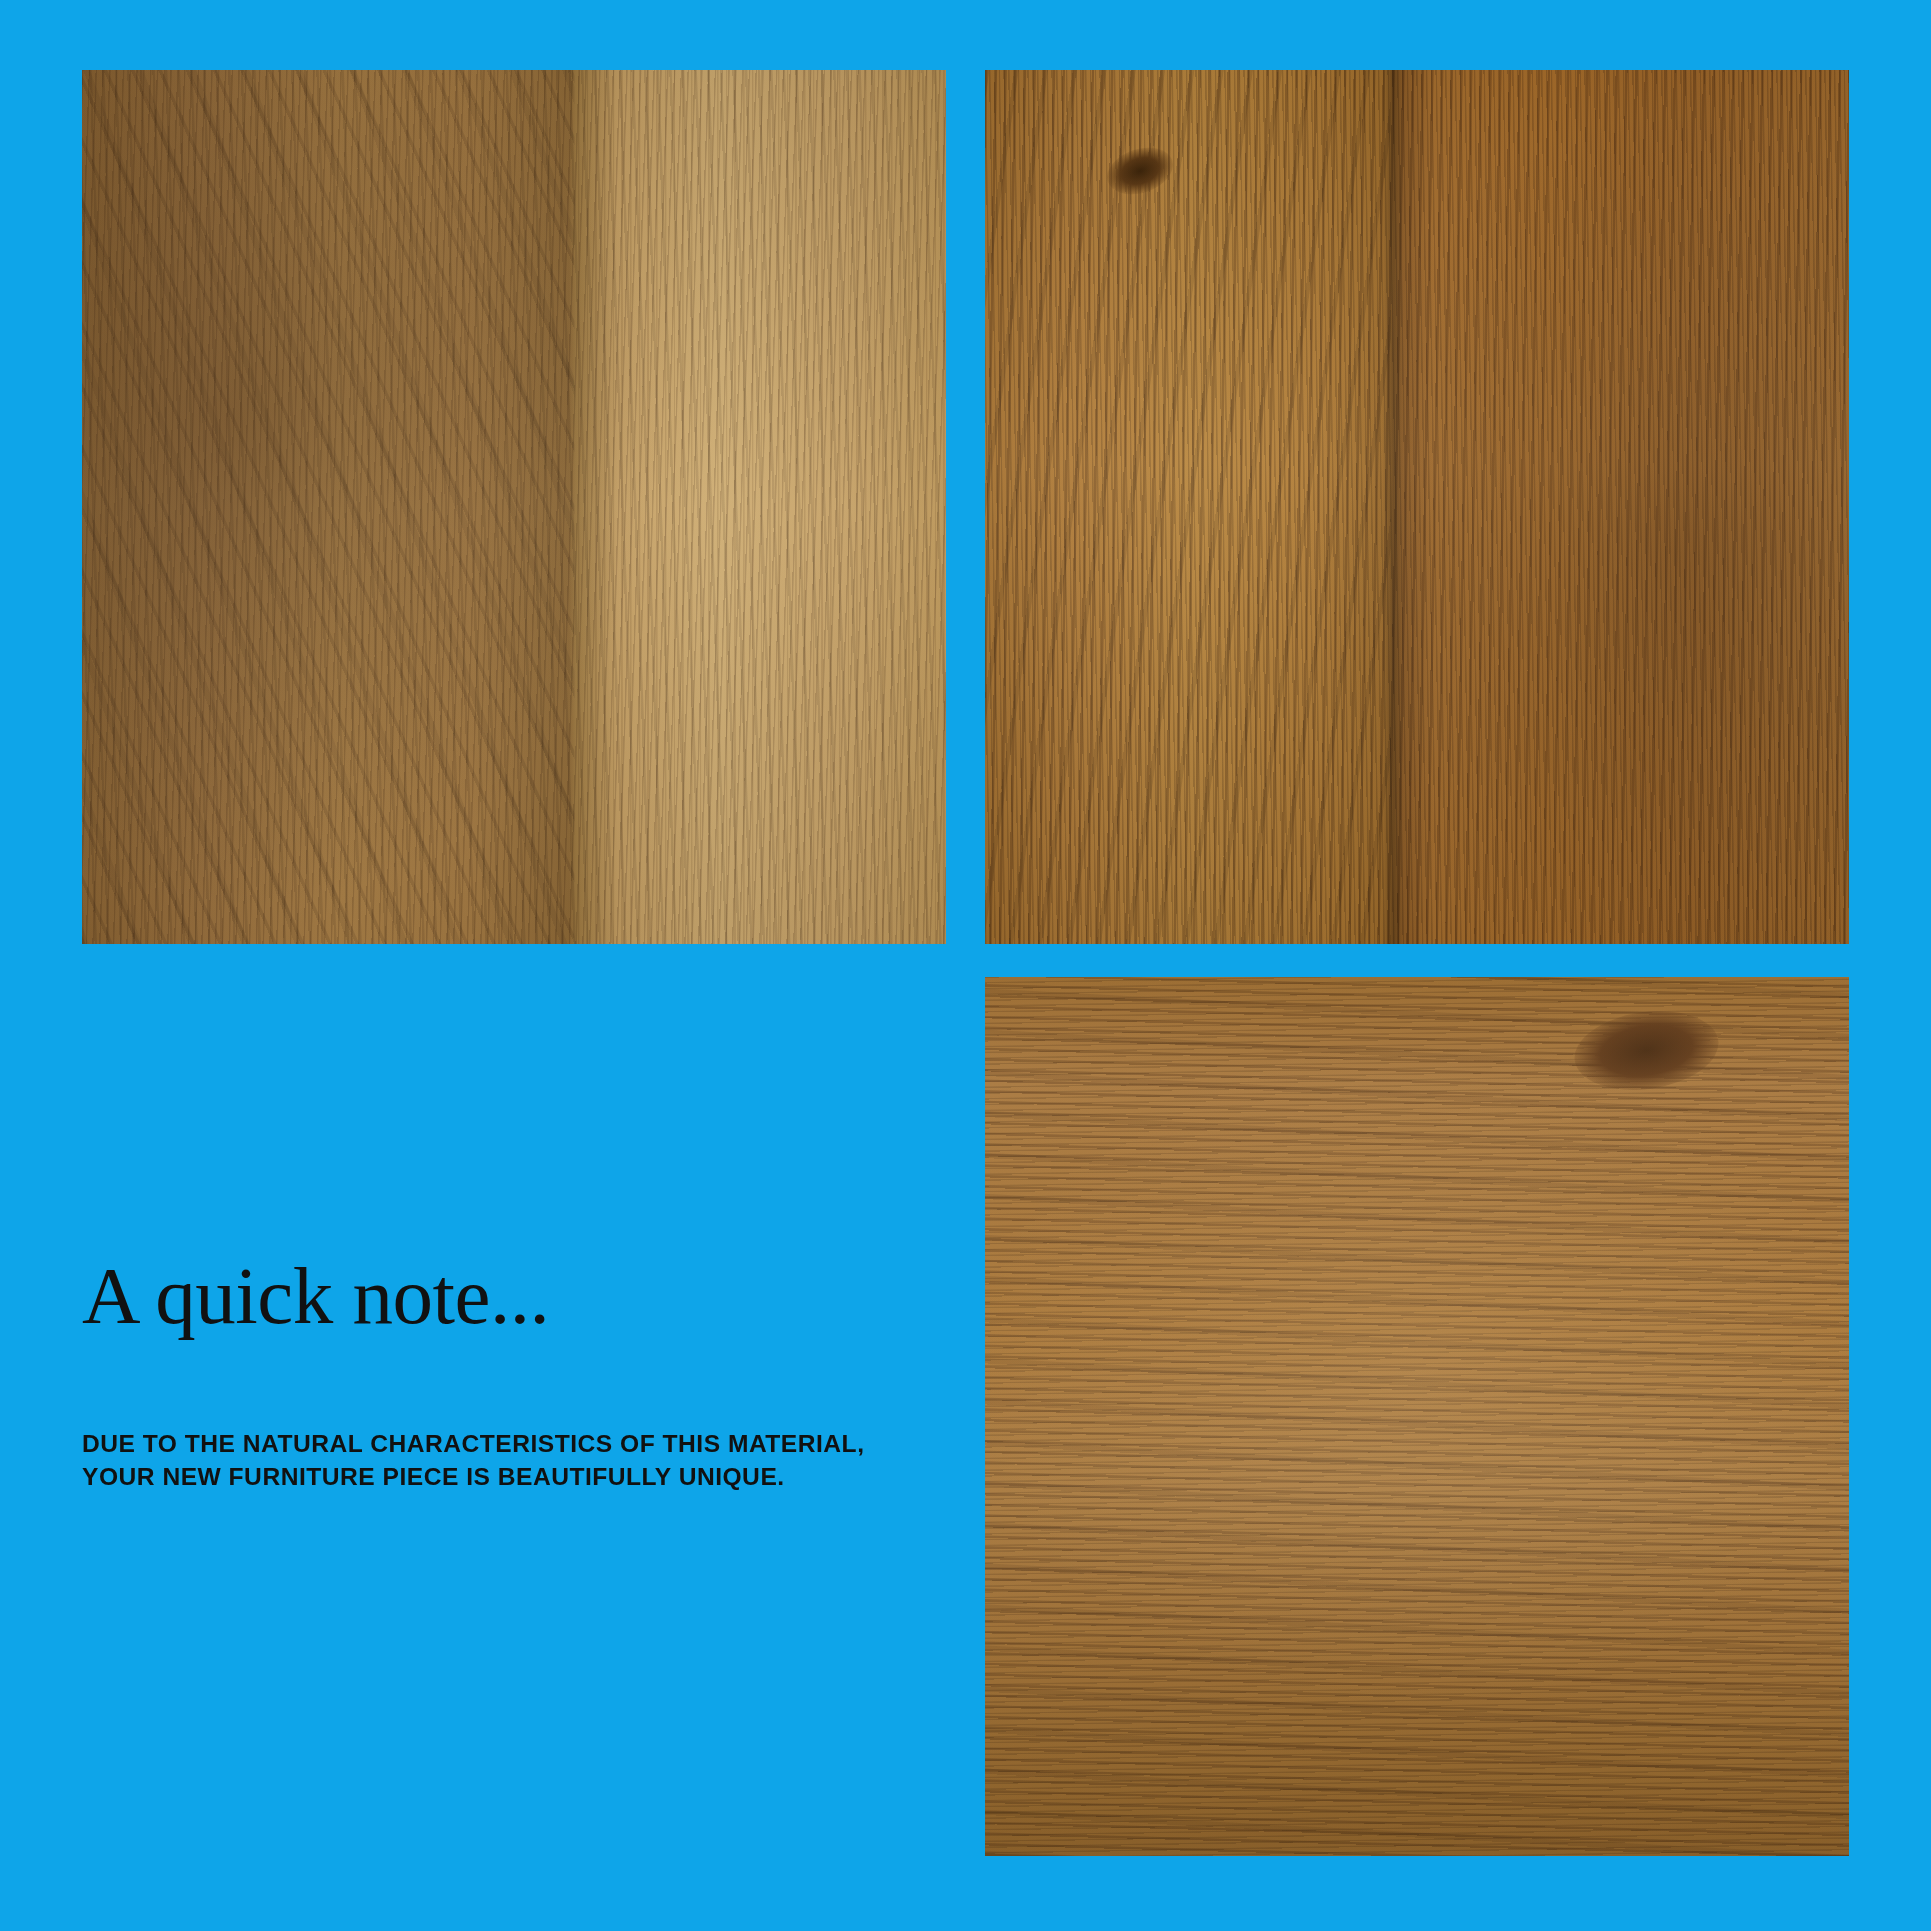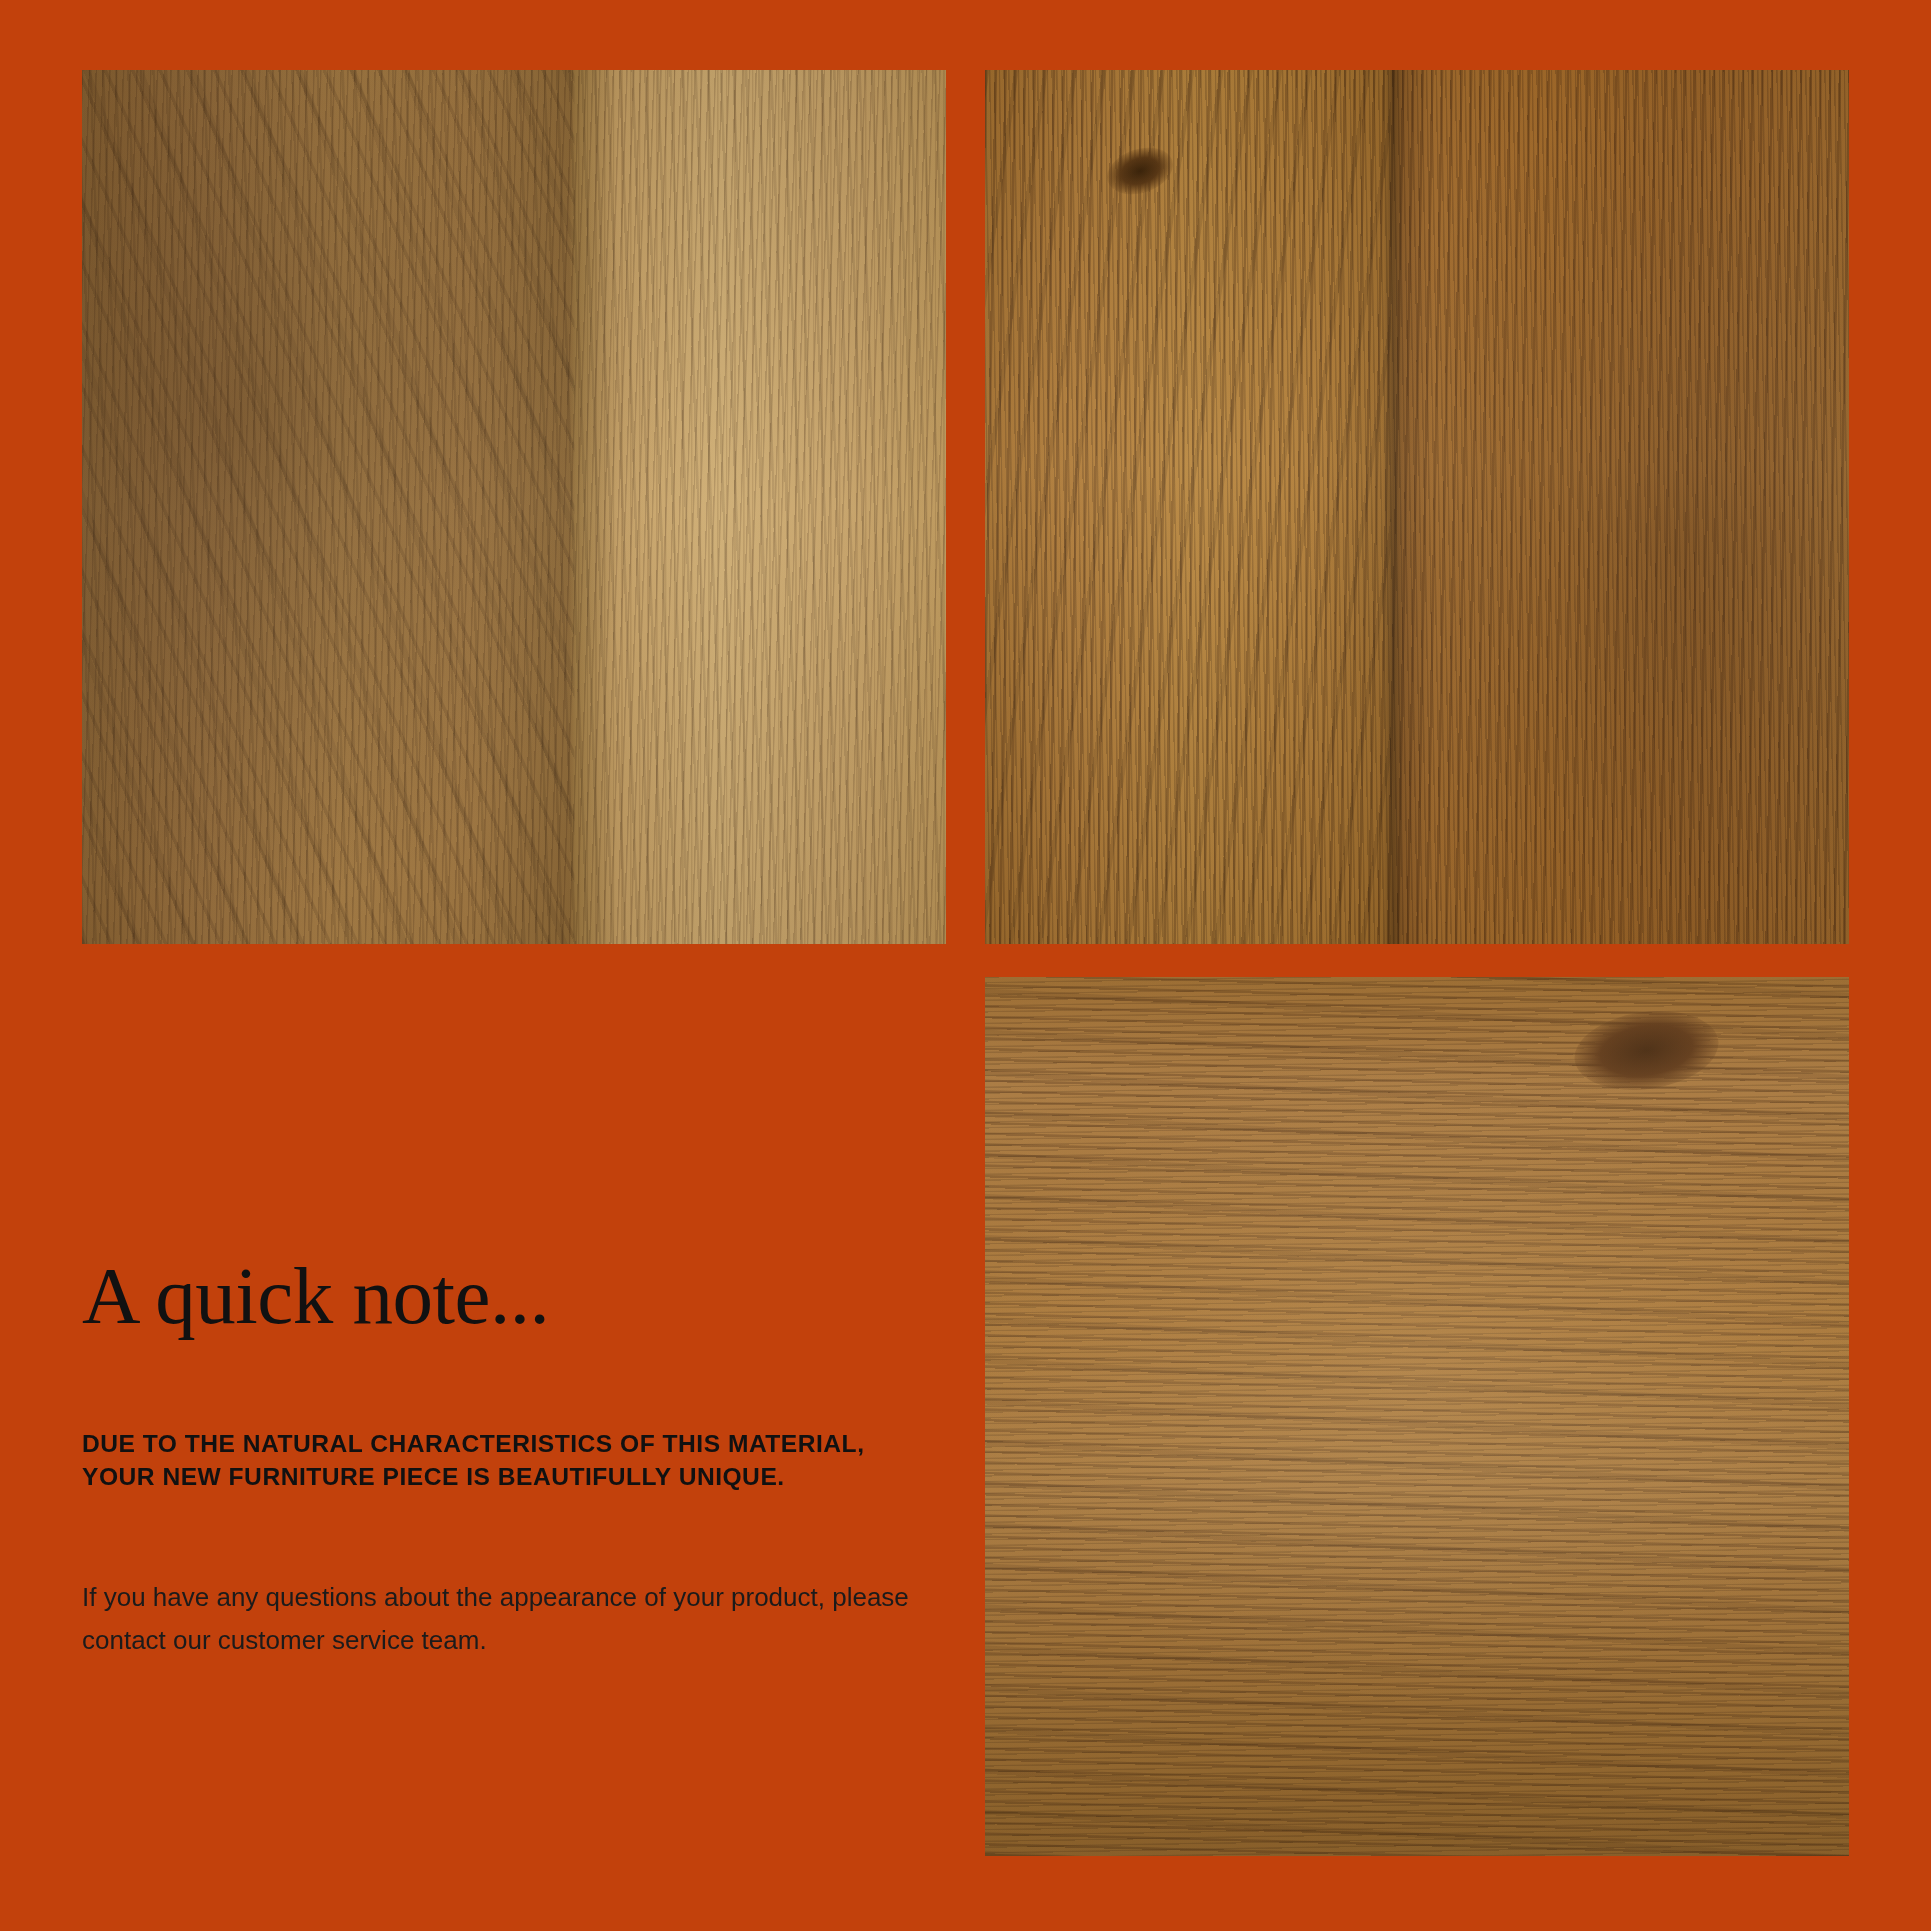--- a/index.html
+++ b/index.html
@@ -12,21 +12,21 @@
     height: 1931px;
     font-family: "Liberation Sans", sans-serif;
     color: #111111;
     overflow: hidden;
   }
 
   .page {
     position: relative;
     width: 1931px;
     height: 1931px;
-    background: #c2410c;
+    background: #0ea5e9;
   }
 
   
   .tile {
     position: absolute;
     overflow: hidden;
     background: #a9793f;
   }
 
   .tile .grain,
@@ -285,17 +285,16 @@
     <div class="knot"></div>
     <div class="shade"></div>
   </div>
 
   <div class="note-block">
     <h1 class="note-title">A quick note...</h1>
 
     <p class="note-subhead">DUE TO THE NATURAL CHARACTERISTICS OF THIS MATERIAL, YOUR NEW FURNITURE PIECE IS BEAUTIFULLY UNIQUE.</p>
 
 
-    <p class="note-para">If you have any questions about the appearance of your product, please contact our customer service team.</p>
   </div>
 
 </div>
 
 
 </body></html>

